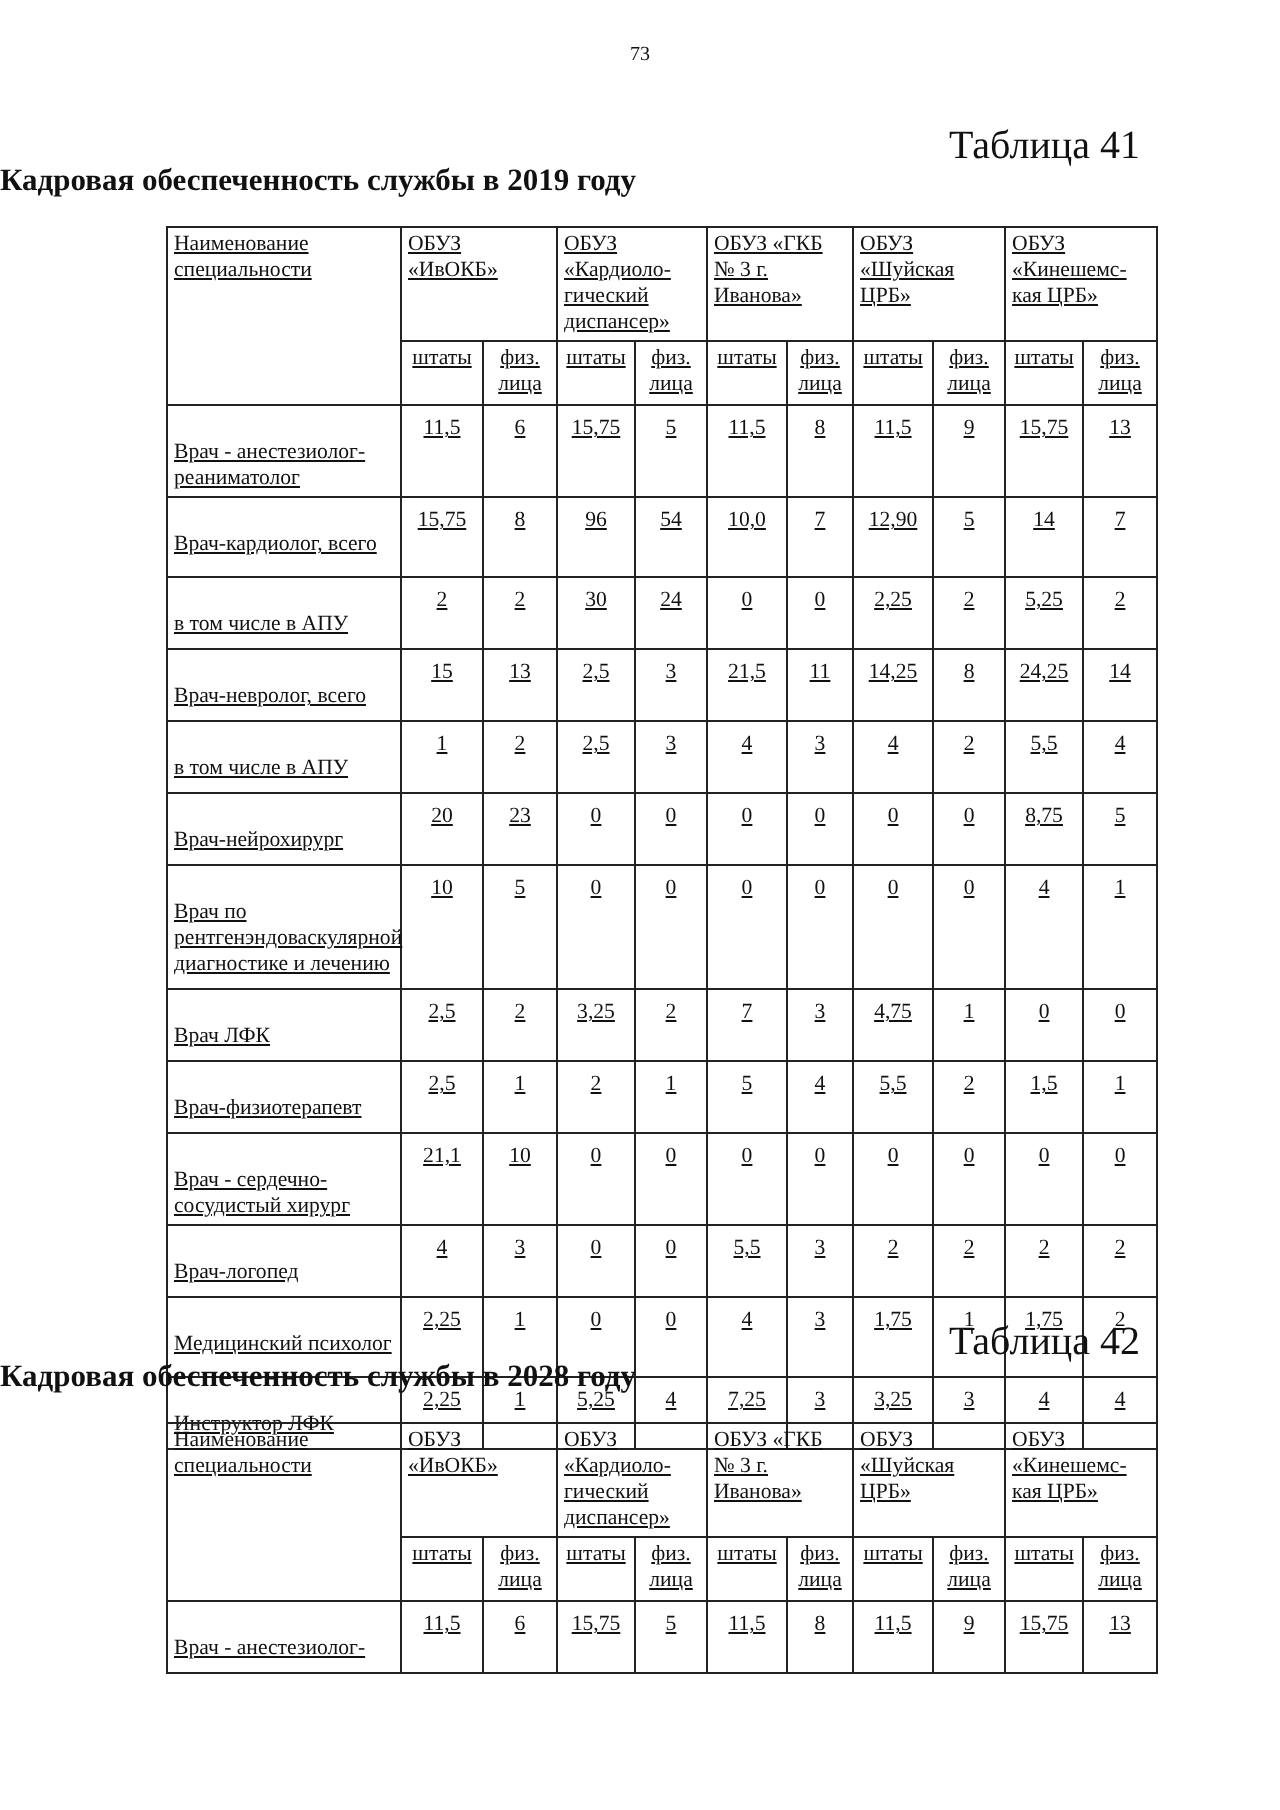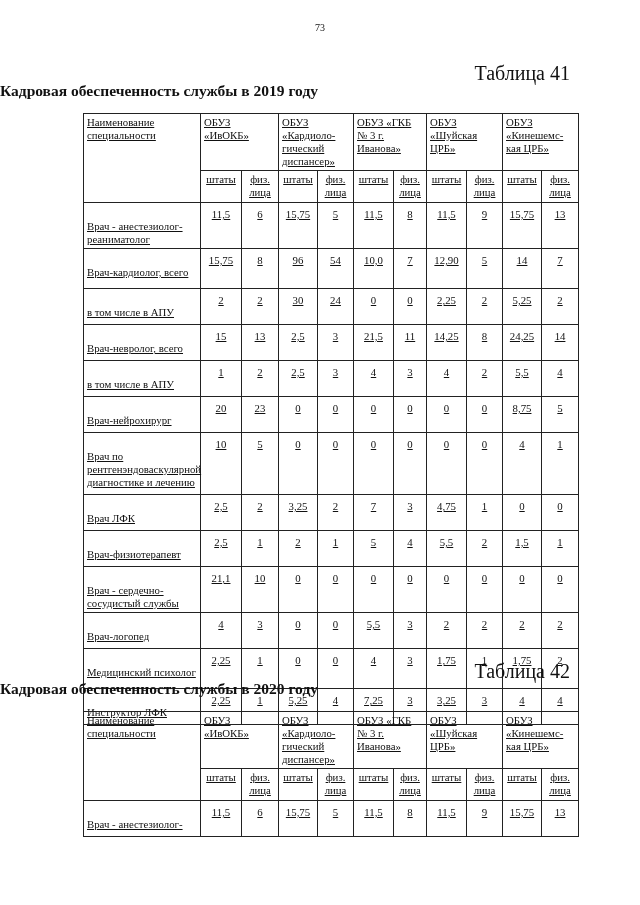--- a/index.html
+++ b/index.html
@@ -178,21 +178,21 @@
         <td class="num">2</td>
         <td class="num">1</td>
         <td class="num">5</td>
         <td class="num">4</td>
         <td class="num">5,5</td>
         <td class="num">2</td>
         <td class="num">1,5</td>
         <td class="num">1</td>
       </tr>
       <tr class="rh2">
-        <td class="name">Врач - сердечно-сосудистый службы</td>
+        <td class="name">Врач - сердечно-сосудистый хирург</td>
         <td class="num">21,1</td>
         <td class="num">10</td>
         <td class="num">0</td>
         <td class="num">0</td>
         <td class="num">0</td>
         <td class="num">0</td>
         <td class="num">0</td>
         <td class="num">0</td>
         <td class="num">0</td>
         <td class="num">0</td>
@@ -233,21 +233,21 @@
         <td class="num">3</td>
         <td class="num">3,25</td>
         <td class="num">3</td>
         <td class="num">4</td>
         <td class="num">4</td>
       </tr>
     </tbody>
 </table>
 
 <div class="table-label" style="top:660px;">Таблица 42</div>
-<div class="table-title" style="top:680px;">Кадровая обеспеченность службы в 2020 году</div>
+<div class="table-title" style="top:680px;">Кадровая обеспеченность службы в 2028 году</div>
 
 <table class="staff" id="t42">
   <colgroup>
     <col style="width:117px">
       <col style="width:41px">
       <col style="width:37px">
       <col style="width:39px">
       <col style="width:36px">
     <col style="width:40px">
       <col style="width:33px">

